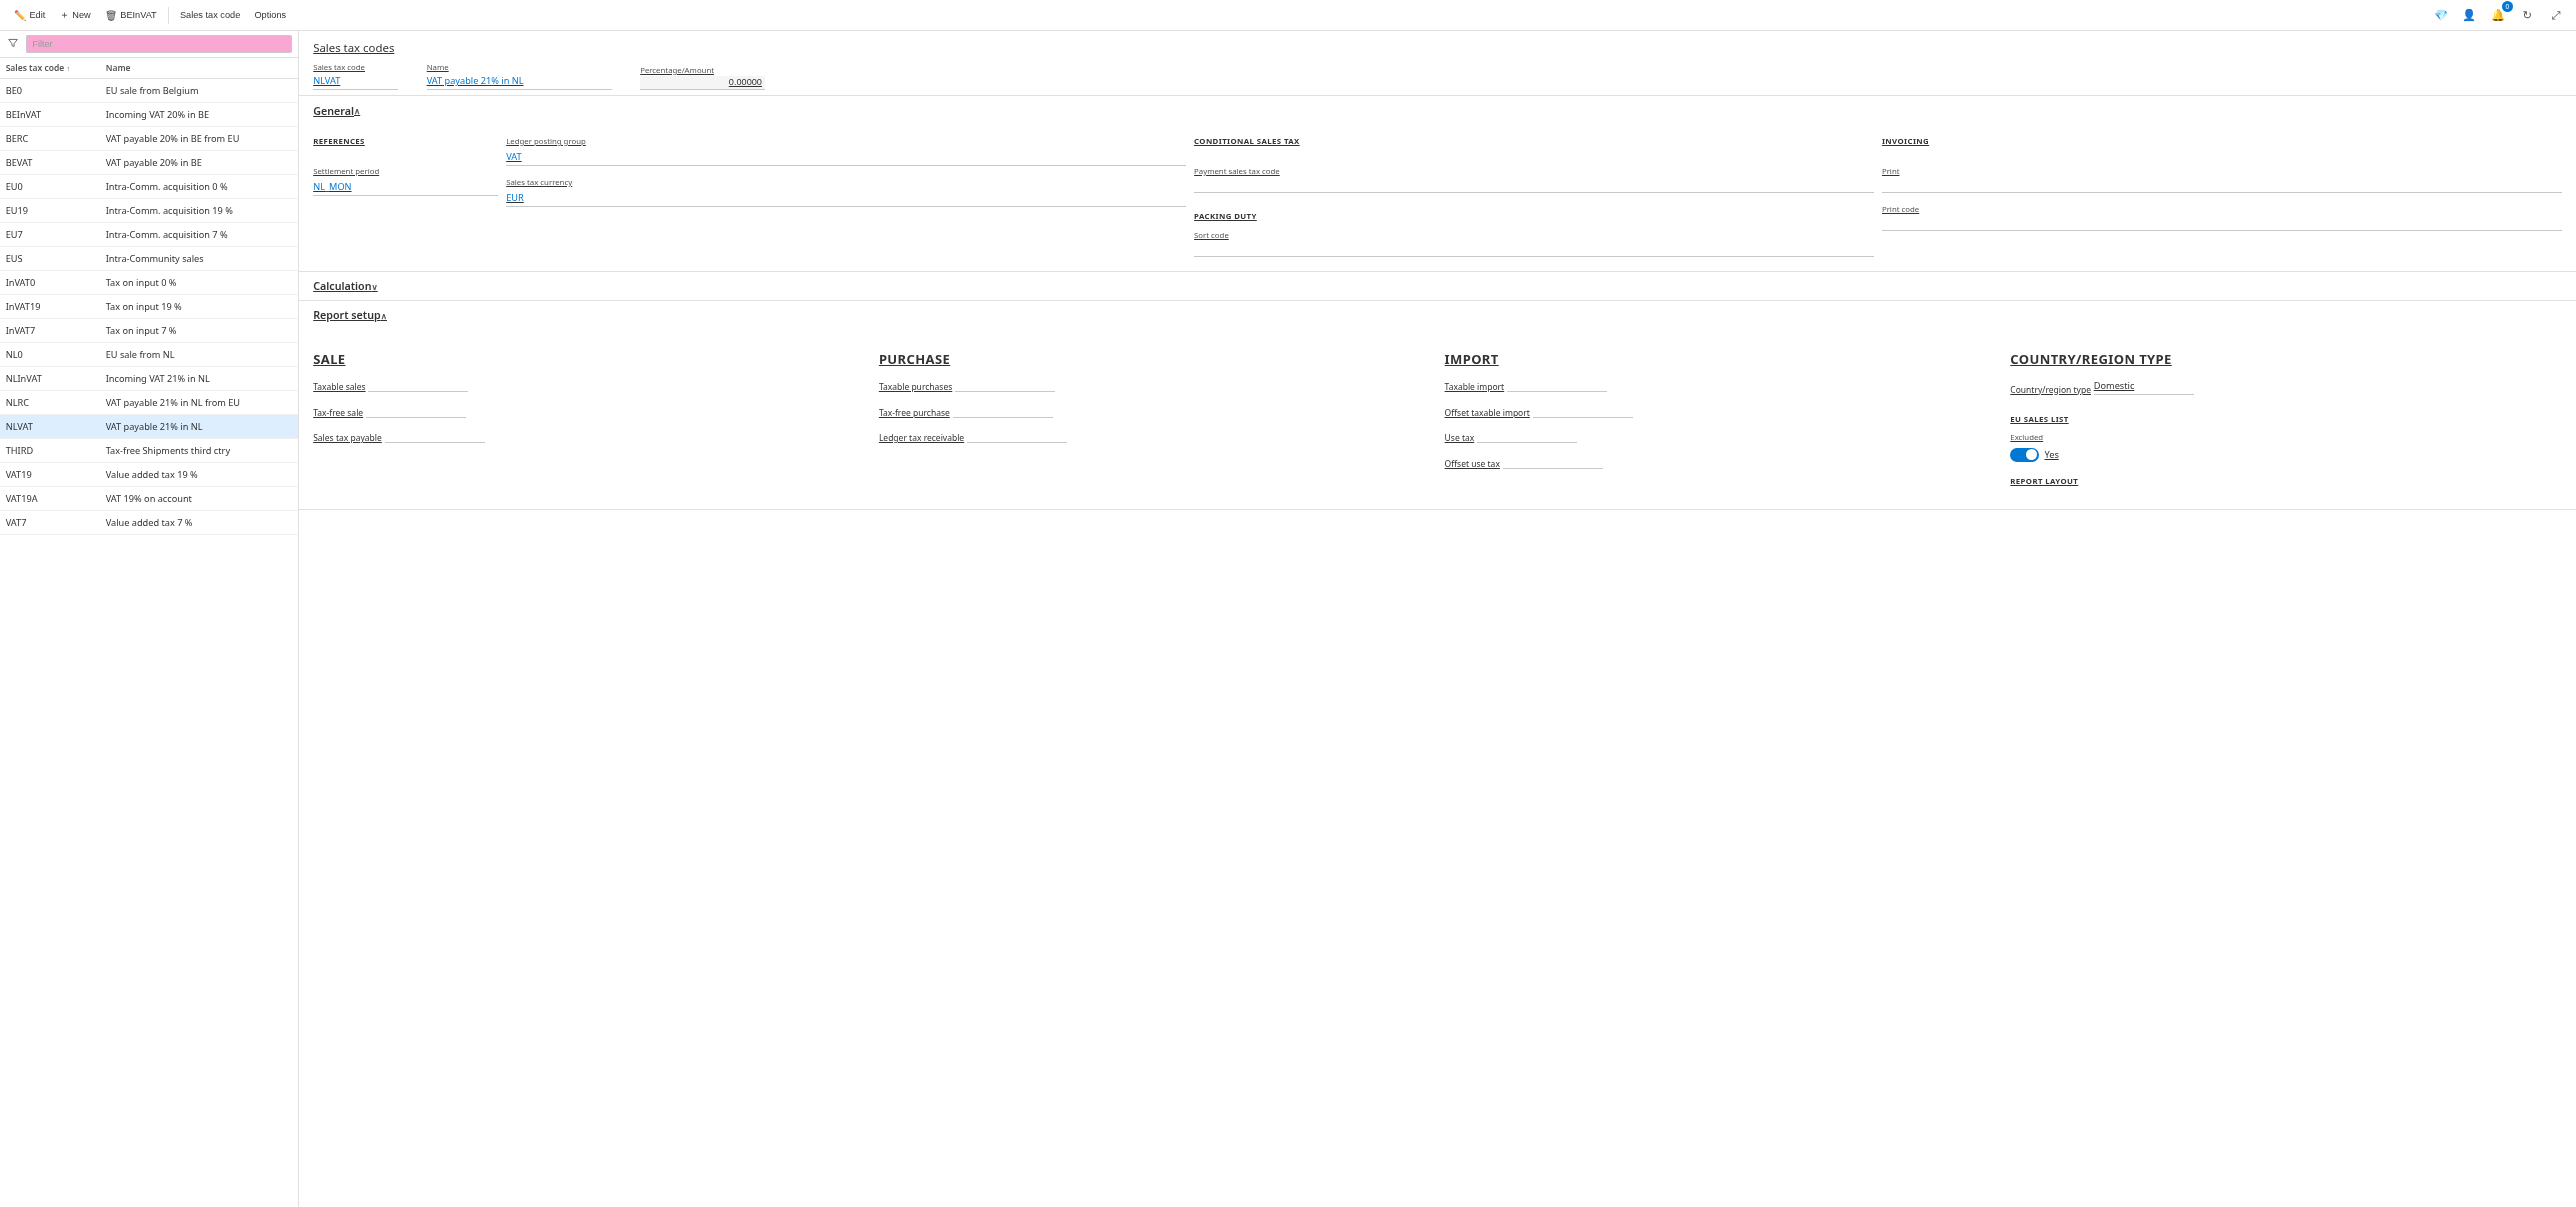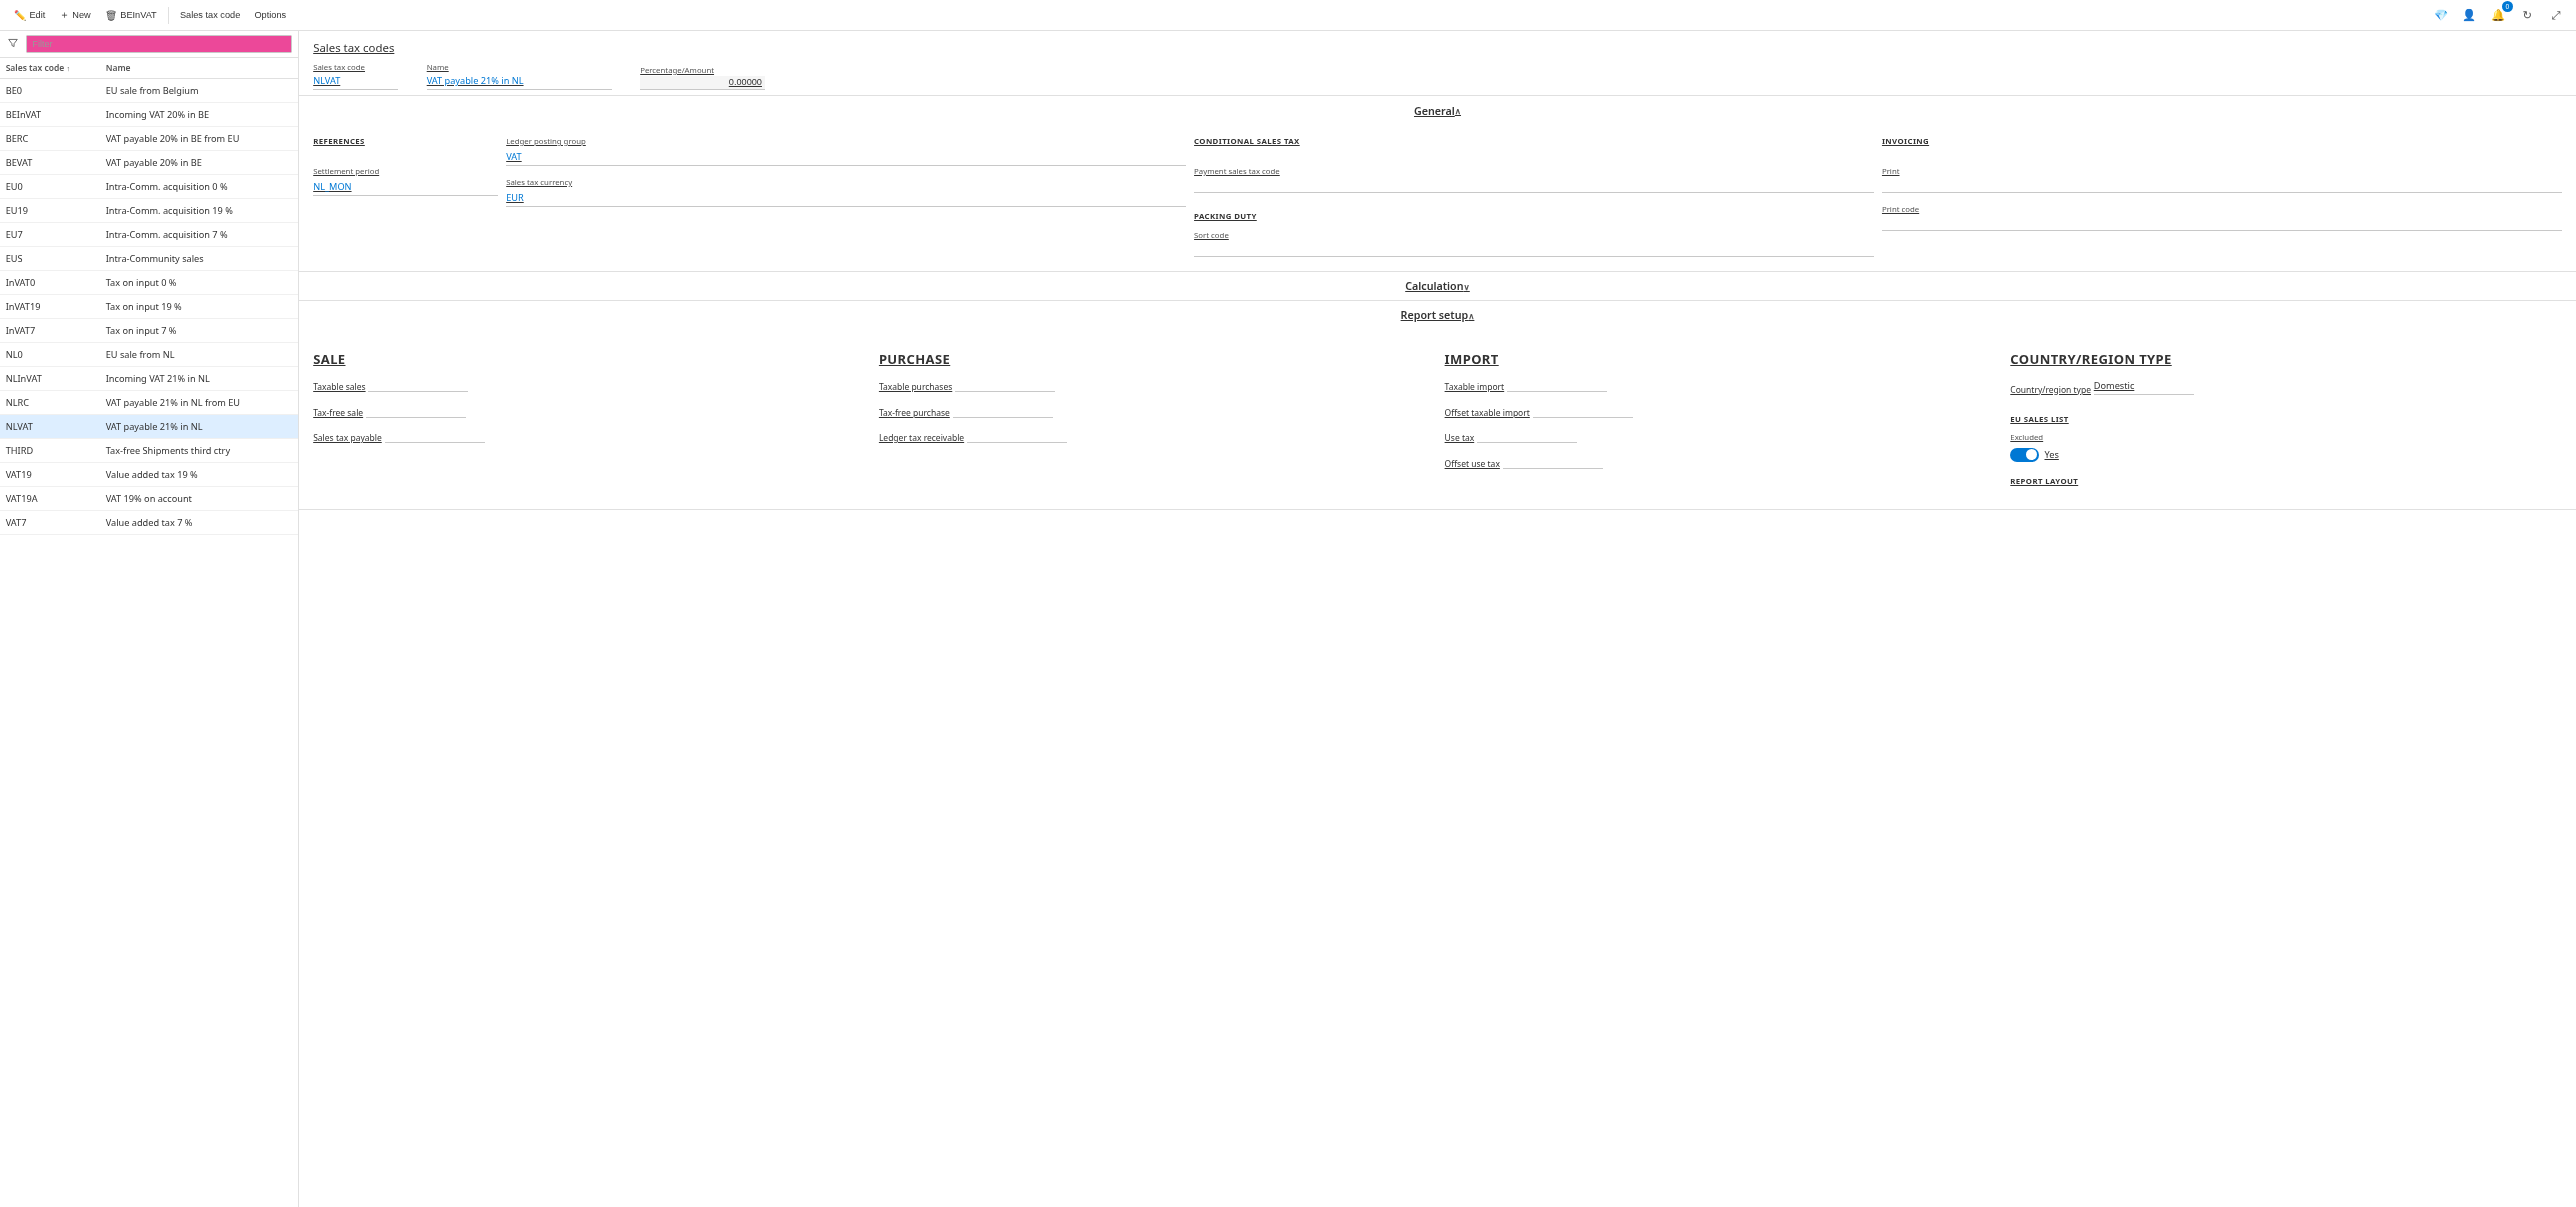--- a/index.html
+++ b/index.html
@@ -54,21 +54,21 @@
       border-bottom: 0.7px solid #e0e0e0;
     }
     .filter-icon-btn {
       border: none; background: none; cursor: pointer;
       font-size: 10px; color: #555; padding: 1.4px 2.8px;
     }
     .filter-input {
       flex: 1; padding: 2.8px 5.7px;
       border: 0.7px solid #c8c8c8; border-radius: 1.4px;
       font-size: 9.2px; color: #333;
-      background: #ec4899;
+      background: #f9a8d4;
     }
     .filter-input::placeholder { color: #999; }
 
     .list-header {
       display: grid;
       grid-template-columns: 100px 1fr;
       padding: 4.3px 5.7px;
       border-bottom: 0.7px solid #e0e0e0;
       font-size: 8.5px; font-weight: 600; color: #555;
     }
@@ -124,21 +124,21 @@
       border: none; border-bottom: 0.7px solid #c8c8c8;
       min-width: 114px; background: #f5f5f5;
       text-align: right;
     }
 
     
     .section {
       border-bottom: 0.7px solid #e0e0e0;
     }
     .section-header {
-      display: flex; justify-content: center; align-items: center;
+      display: flex; justify-content: flex-start; align-items: center;
       padding: 7.1px 14.2px; cursor: pointer;
       font-size: 10.7px; font-weight: 600;
     }
     .section-content {
       padding: 11.4px 14.2px 14.2px;
     }
     .chevron { font-size: 8.5px; color: #555; }
 
     
     .general-grid {

